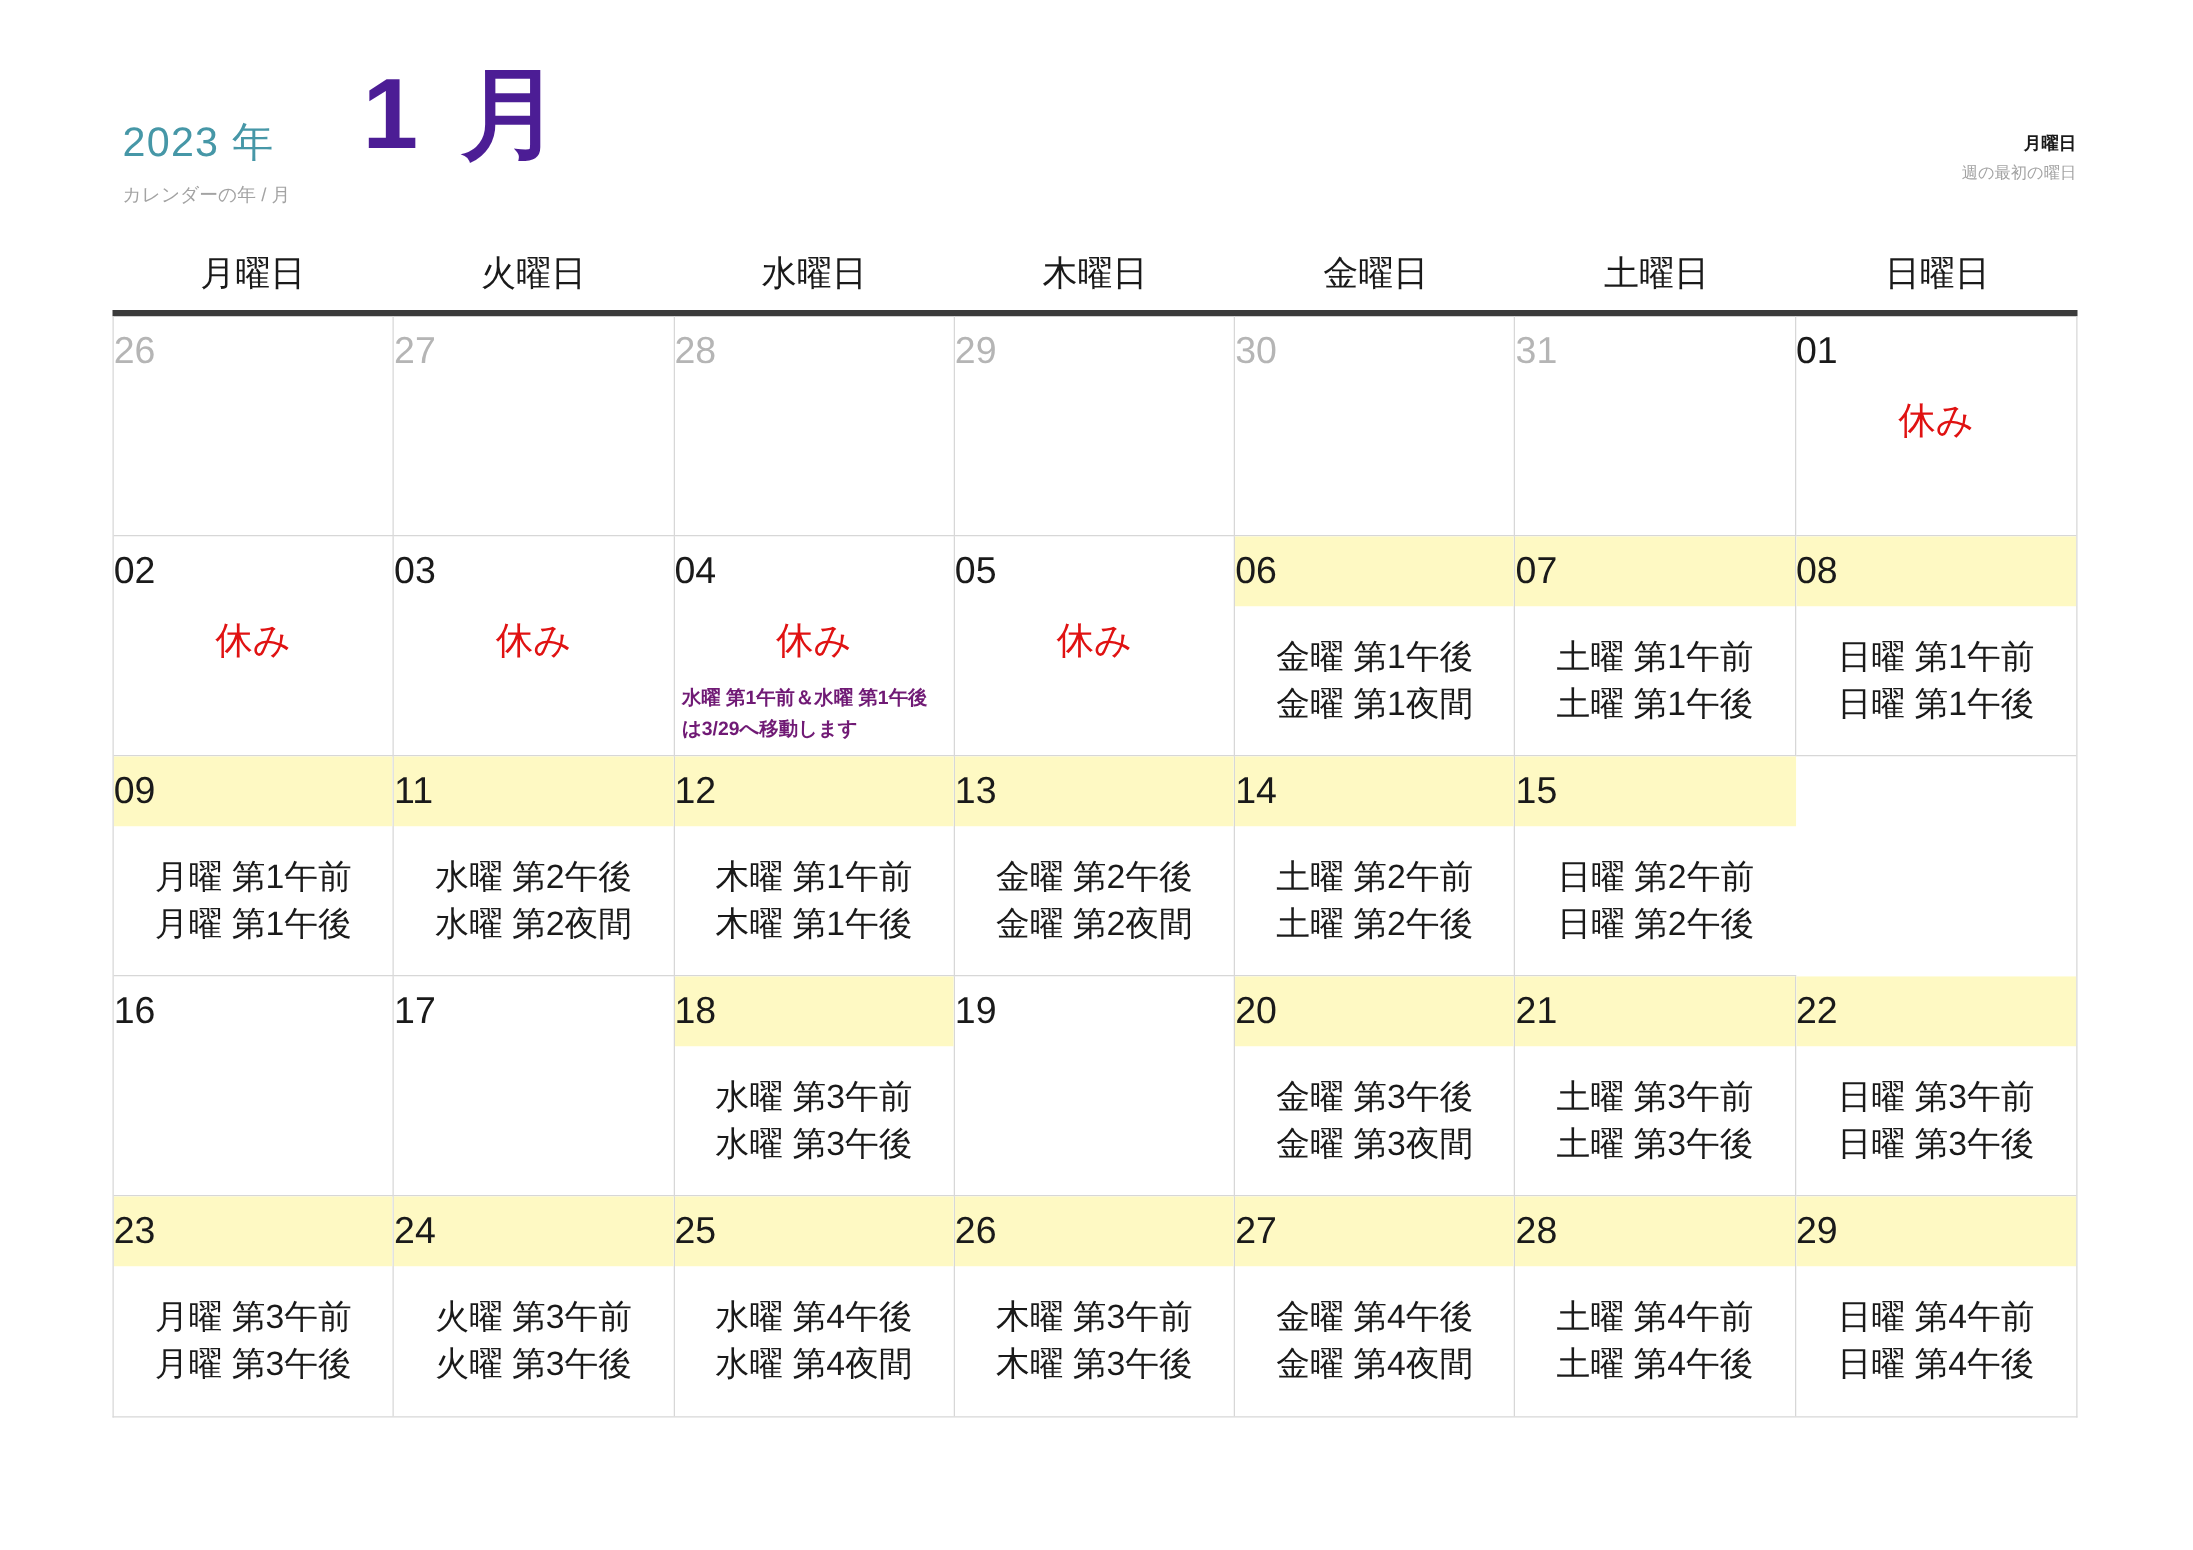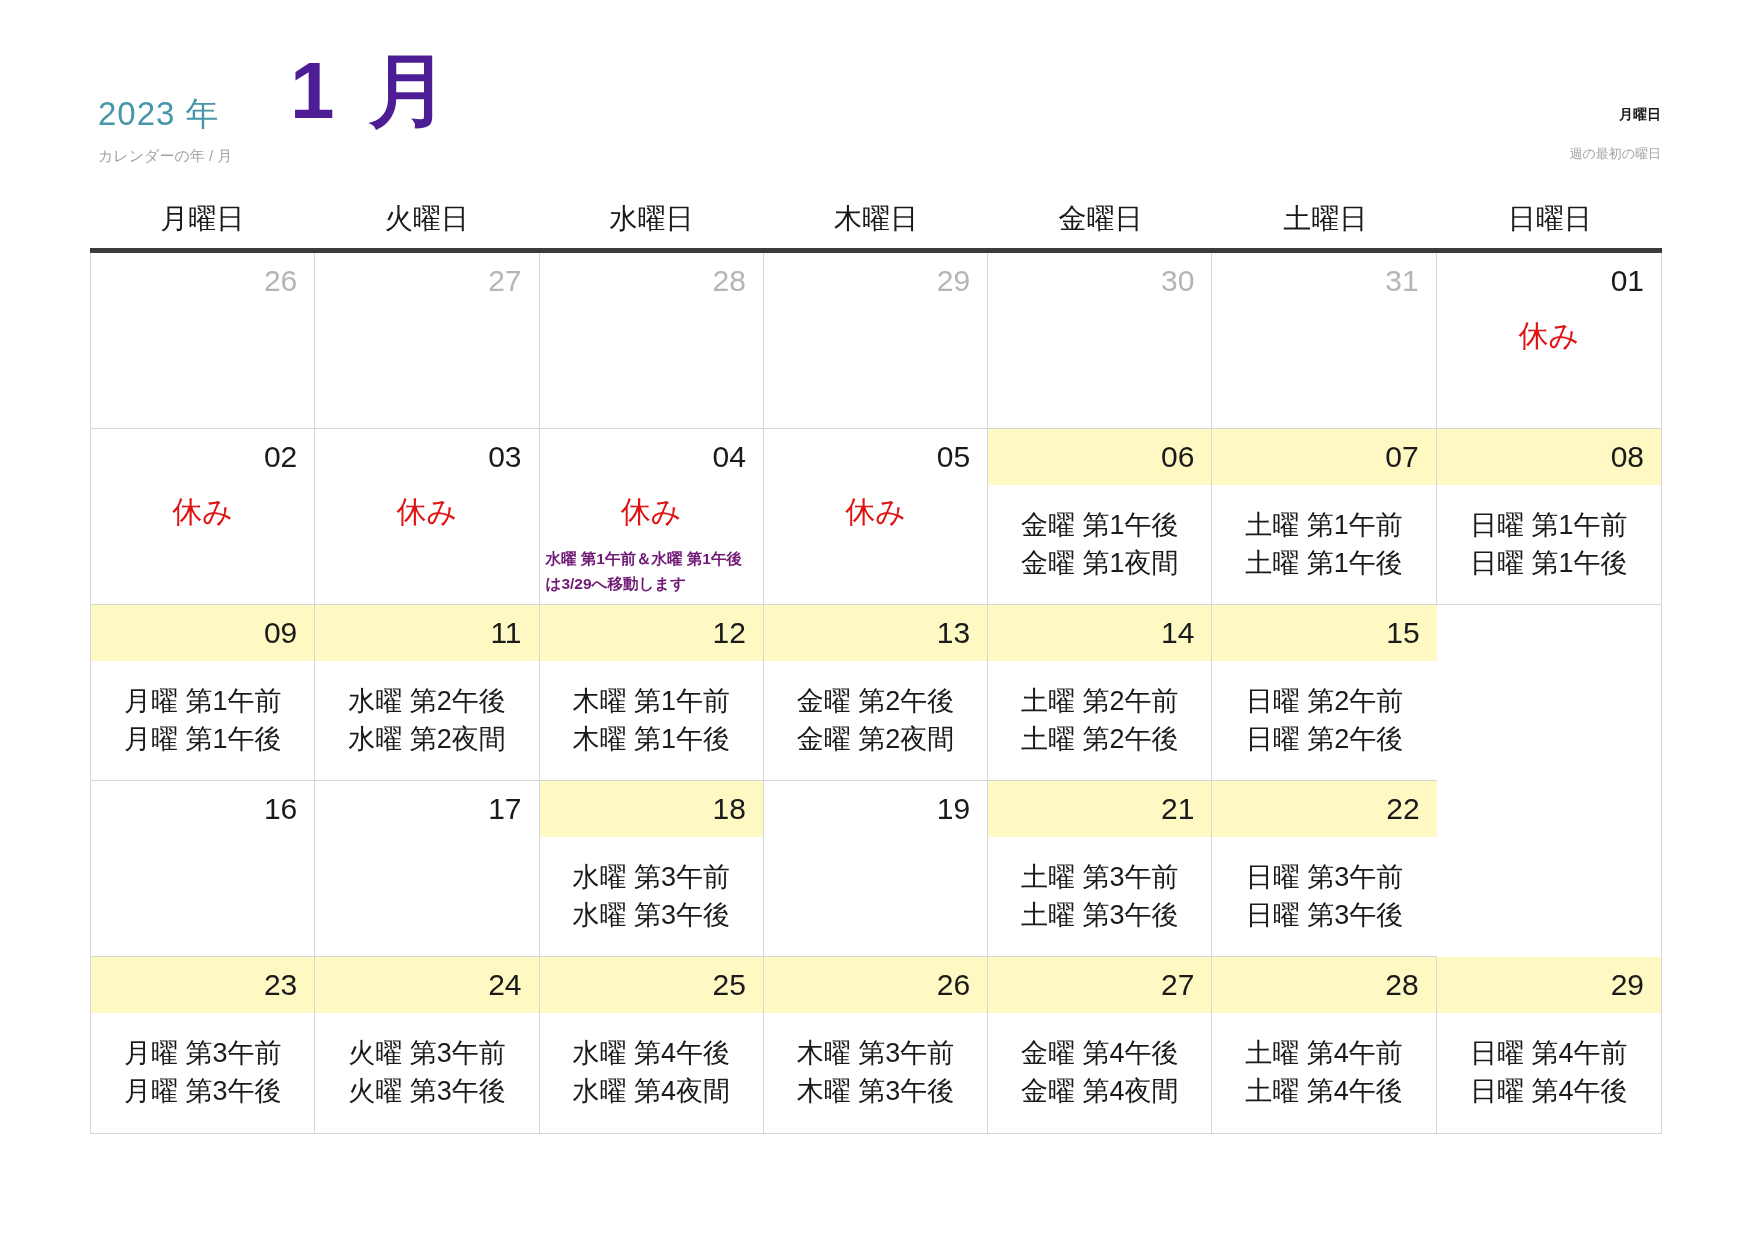--- a/index.html
+++ b/index.html
@@ -8,35 +8,35 @@
   .page { position:relative; width:1754px; height:1240px; background:#fff; }
 
   
   .year-block { position:absolute; left:98px; top:92px; }
   .year-label { font-size:33px; color:#4697a7; letter-spacing:1px; }
   .year-caption { font-size:15px; color:#a3a3a3; margin-top:10px; }
   .month-title { position:absolute; left:290px; top:38px; font-size:80px; font-weight:700;
                  color:#4c1d95; letter-spacing:6px; }
   .weekstart-block { position:absolute; right:93px; top:106px; text-align:right; }
   .weekstart-label { font-size:14px; font-weight:bold; color:#1a1a1a; }
-  .weekstart-caption { font-size:13px; color:#a3a3a3; margin-top:21px; }
+  .weekstart-caption { font-size:13px; color:#a3a3a3; margin-top:5px; }
 
   
   .calendar { position:absolute; left:90px; top:198px; width:1572px; }
   .weekday-row { display:grid; grid-template-columns:repeat(7,1fr); height:50px; }
   .weekday { text-align:center; font-size:28px; color:#1a1a1a; align-self:end; padding-bottom:10px; }
   .top-rule { height:5px; background:#3b3b3b; }
   .weeks { border-left:1px solid #d7d7d7; border-right:1px solid #d7d7d7;
            border-bottom:1px solid #d7d7d7; }
   .week-row { display:grid; grid-template-columns:repeat(7,1fr); height:176px; }
   .cell { border-right:1px solid #d7d7d7; border-bottom:1px solid #d7d7d7; overflow:hidden; }
   .cell:last-child { border-right:none; }
   .week-row:last-child .cell { border-bottom:none; }
 
-  .band { height:56px; padding:13px 17px 0 0; text-align:right;
+  .band { height:56px; padding:13px 17px 0 0; 
           font-size:30px; line-height:1; color:#1a1a1a; }
   .band.green { background:#fef9c3; }
   .band .num.muted { color:#b5b5b5; }
 
   .content { text-align:center; }
   .holiday { display:block; margin-top:7px; font-size:30px; color:#e01212; }
   .events { margin-top:21px; font-size:27px; line-height:38px; color:#1a1a1a; }
   .event-line { display:block;text-align:center; }
   .note { margin-top:13px; padding:0 6px; text-align:left; font-size:15.5px;
           font-weight:bold; color:#701a75; line-height:25px; }
@@ -231,20 +231,29 @@
                 <span class="event-line">水曜 第3午前</span>
                 <span class="event-line">水曜 第3午後</span>
               </div>
             </div>
           </div>
           <div class="cell">
             <div class="band"><span class="num">19</span></div>
             <div class="content"></div>
           </div>
           <div class="cell">
+            <div class="band green"><span class="num">20</span></div>
+            <div class="content">
+              <div class="events">
+                <span class="event-line">金曜 第3午後</span>
+                <span class="event-line">金曜 第3夜間</span>
+              </div>
+            </div>
+          </div>
+          <div class="cell">
             <div class="band green"><span class="num">21</span></div>
             <div class="content">
               <div class="events">
                 <span class="event-line">土曜 第3午前</span>
                 <span class="event-line">土曜 第3午後</span>
               </div>
             </div>
           </div>
           <div class="cell">
             <div class="band green"><span class="num">22</span></div>

